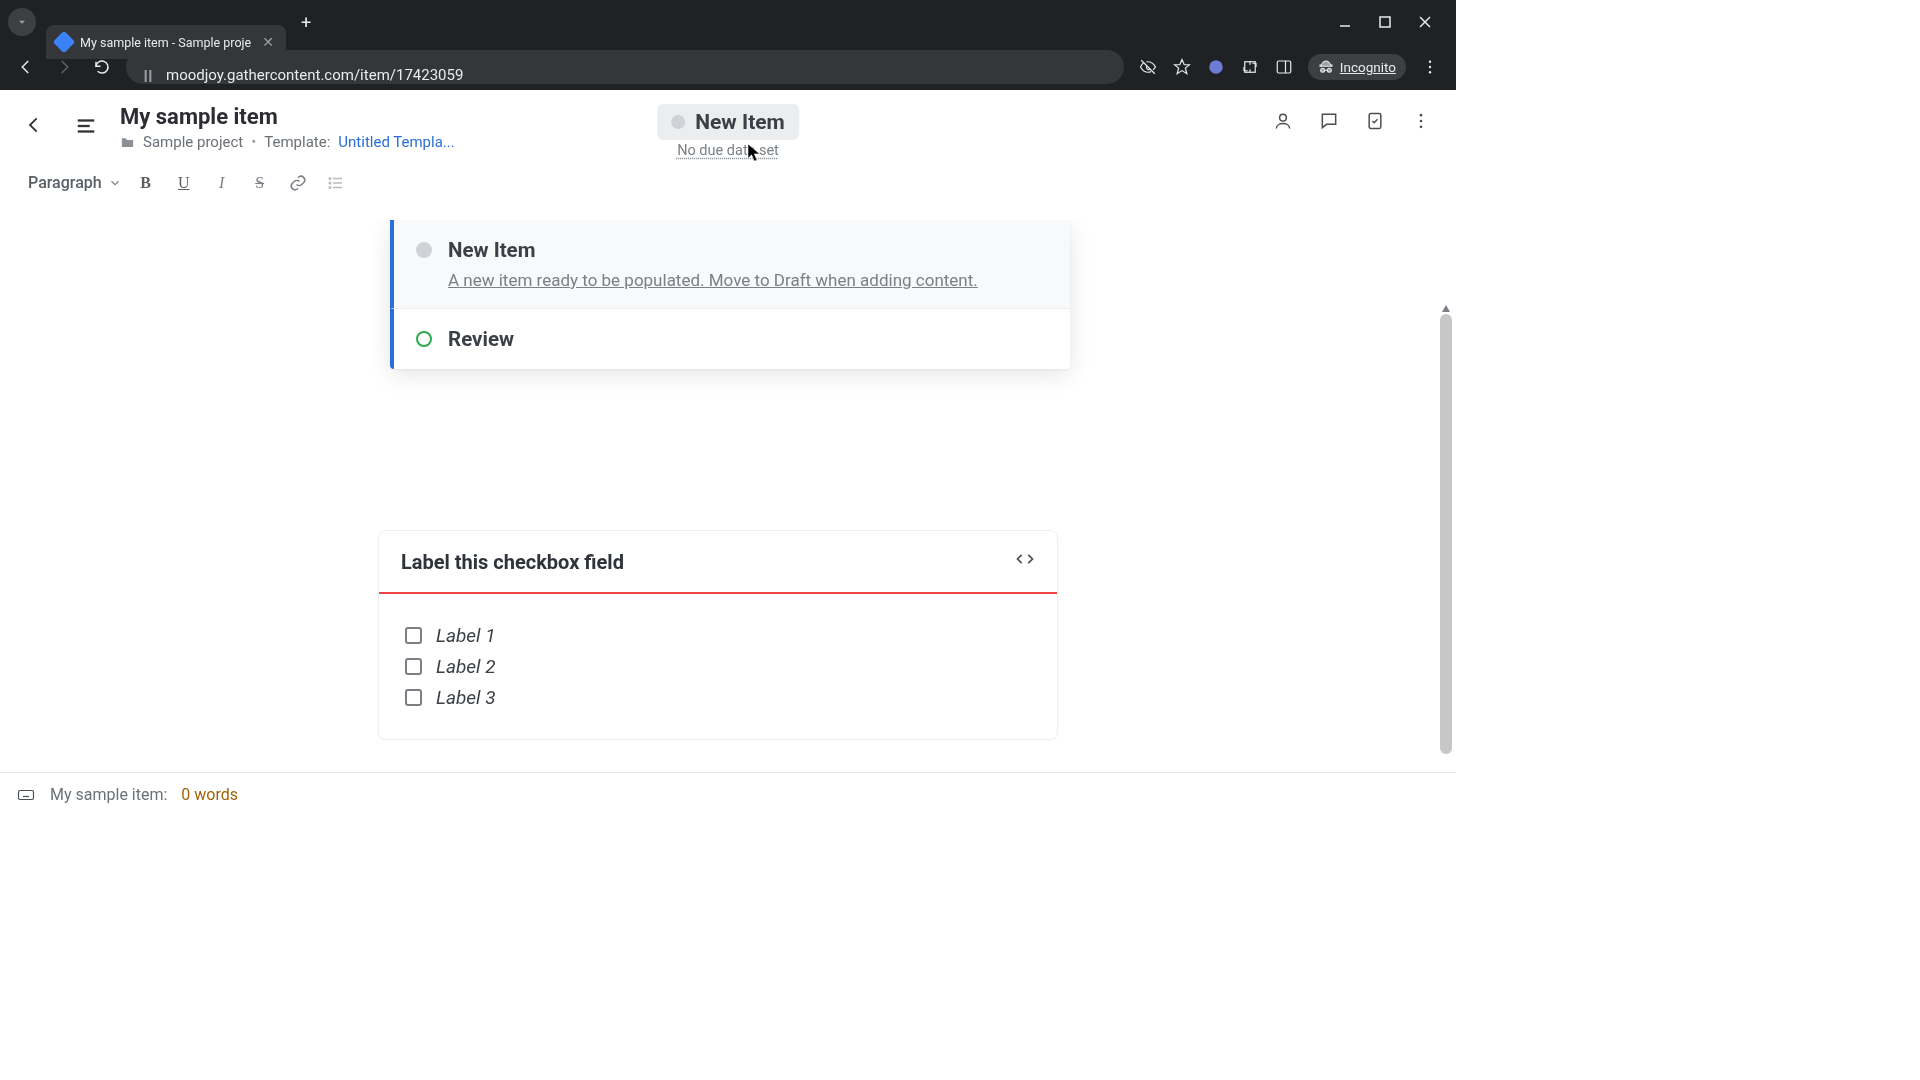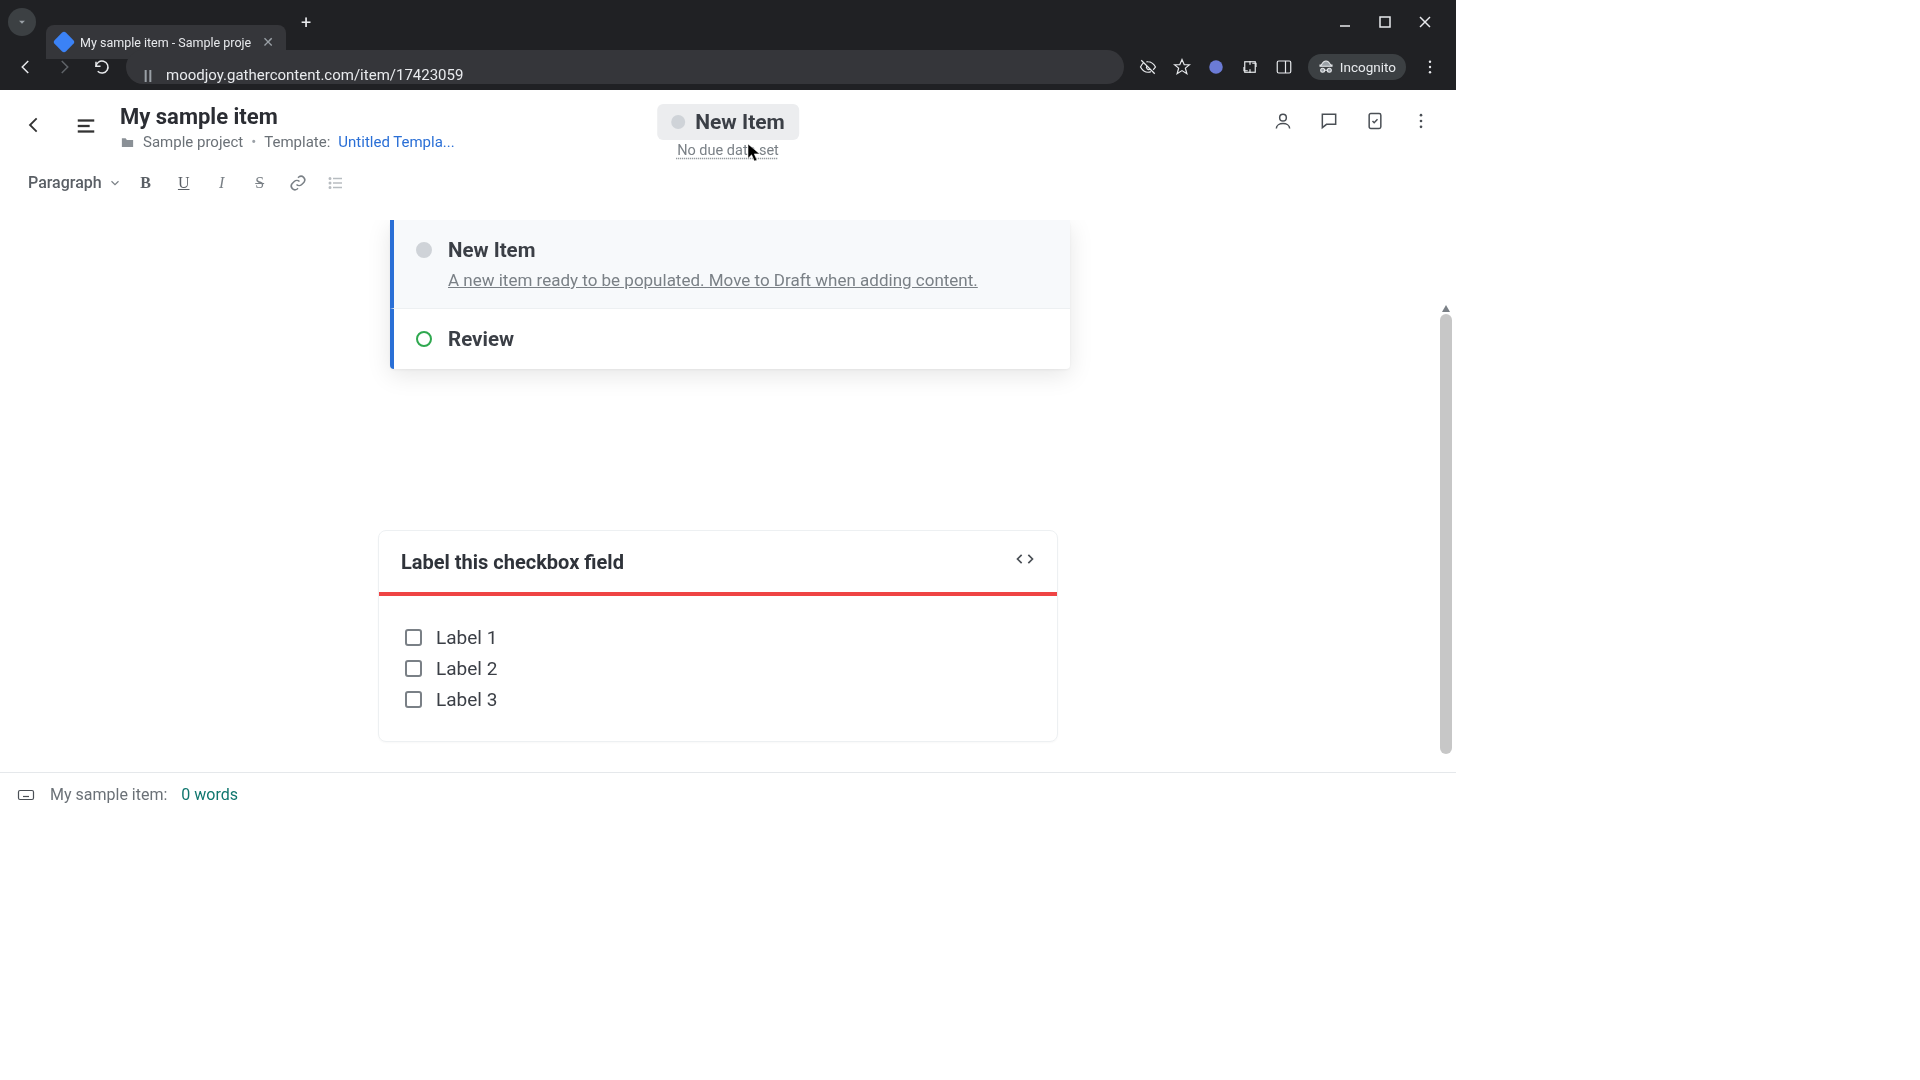--- a/index.html
+++ b/index.html
@@ -63,21 +63,21 @@
   .url-field{
     flex:1; background:#35363a; height:34px; border-radius:17px;
     display:flex; align-items:flex-end; padding:0 14px; gap:10px; color:#e8eaed;
     font-size:15px;
   }
   .url-field .site-icon{ width:16px; height:16px; }
   .url-field .site-icon svg{width:16px;height:16px;fill:#9aa0a6;}
   .url-actions{ display:flex; gap:14px; align-items:center; padding:0 4px;}
   .url-actions .ic{ width:20px; height:20px; display:flex; align-items:center; justify-content:center;}
   .url-actions svg{ width:18px; height:18px; stroke:#e8eaed; fill:none; stroke-width:1.6;}
-  .incognito-badge{ display:flex; align-items:center; gap:6px; background:#3c4043; padding:5px 10px; border-radius:16px; font-size:13.5px;}
+  .incognito-badge{ display:flex; align-items:center; gap:6px; background:#3c4043; padding:5px 10px; border-radius:16px; font-size:13.5px;text-decoration:underline;}
   .incognito-badge svg{width:16px;height:16px;fill:#9aa0a6;}
 
   
   .app{ background:#fff; position:relative; height: calc(816px - 90px); }
 
   .app-header{
     display:flex; align-items:flex-start; padding:14px 24px 4px 18px; gap:14px;
     position:relative;
     height:72px;
   }
@@ -170,44 +170,44 @@
   
   .form-card{
     width:680px; margin-left:378px; background:#fff;
     border:1px solid #edf0f2; border-radius:8px;
     box-shadow:0 1px 2px rgba(0,0,0,0.03);
   }
   .form-card.first-offset{ margin-top:310px;}
   .fc-head{
     display:flex; align-items:center; justify-content:space-between;
     padding:18px 22px; font-size:20px; font-weight:700; color:#2f333a;
-    border-bottom:4px solid #ef4444;
+    border-bottom:2px solid #ef4444;
   }
   .fc-head .code-ic svg{width:20px;height:20px;stroke:#4a4f55;stroke-width:2;fill:none;}
   .fc-body{ padding:22px 26px;}
-  .chk{ display:flex; align-items:center; gap:14px; font-size:19px; color:#3b3f46; margin:8px 0;}
+  .chk{ display:flex; align-items:center; gap:14px; font-size:19px; color:#3b3f46; margin:8px 0;font-style:italic;}
   .chk .box{ width:17px; height:17px; border:2px solid #7a8086; border-radius:3px;}
 
   
   .scrollbar{ position:absolute; right:4px; top:224px; bottom:52px; width:12px; }
   .scrollbar .thumb{ position:absolute; top:0; width:12px; height:440px; background:rgba(0,0,0,0.22); border-radius:6px;}
   .scrollbar .arrow{ position:absolute; width:12px; height:12px; left:0;}
   .scrollbar .arrow.up{ top:-14px;}
   .scrollbar .arrow.down{ bottom:-14px;}
   .scrollbar .arrow svg{width:12px;height:12px;fill:#7a8086;}
 
   
   .footer{
     position:absolute; left:0; right:0; bottom:0; height:44px;
     border-top:1px solid #e5e8eb; display:flex; align-items:center;
     padding:0 16px; gap:14px; background:#fff;
     font-size:16px; color:#6b7177;
   }
   .footer svg{width:20px;height:18px;stroke:#4a4f55;stroke-width:1.6;fill:none;}
-  .footer .wc-link{ color:#0f766e;}
+  .footer .wc-link{ color:#a16207;}
 </style>
 </head>
 <body>
 
 <div class="browser-chrome">
   <div class="tab-strip">
     <div class="tab-search">
       <svg viewBox="0 0 24 24">
           <path d="M7 10l5 5 5-5z"></path>
         </svg>

